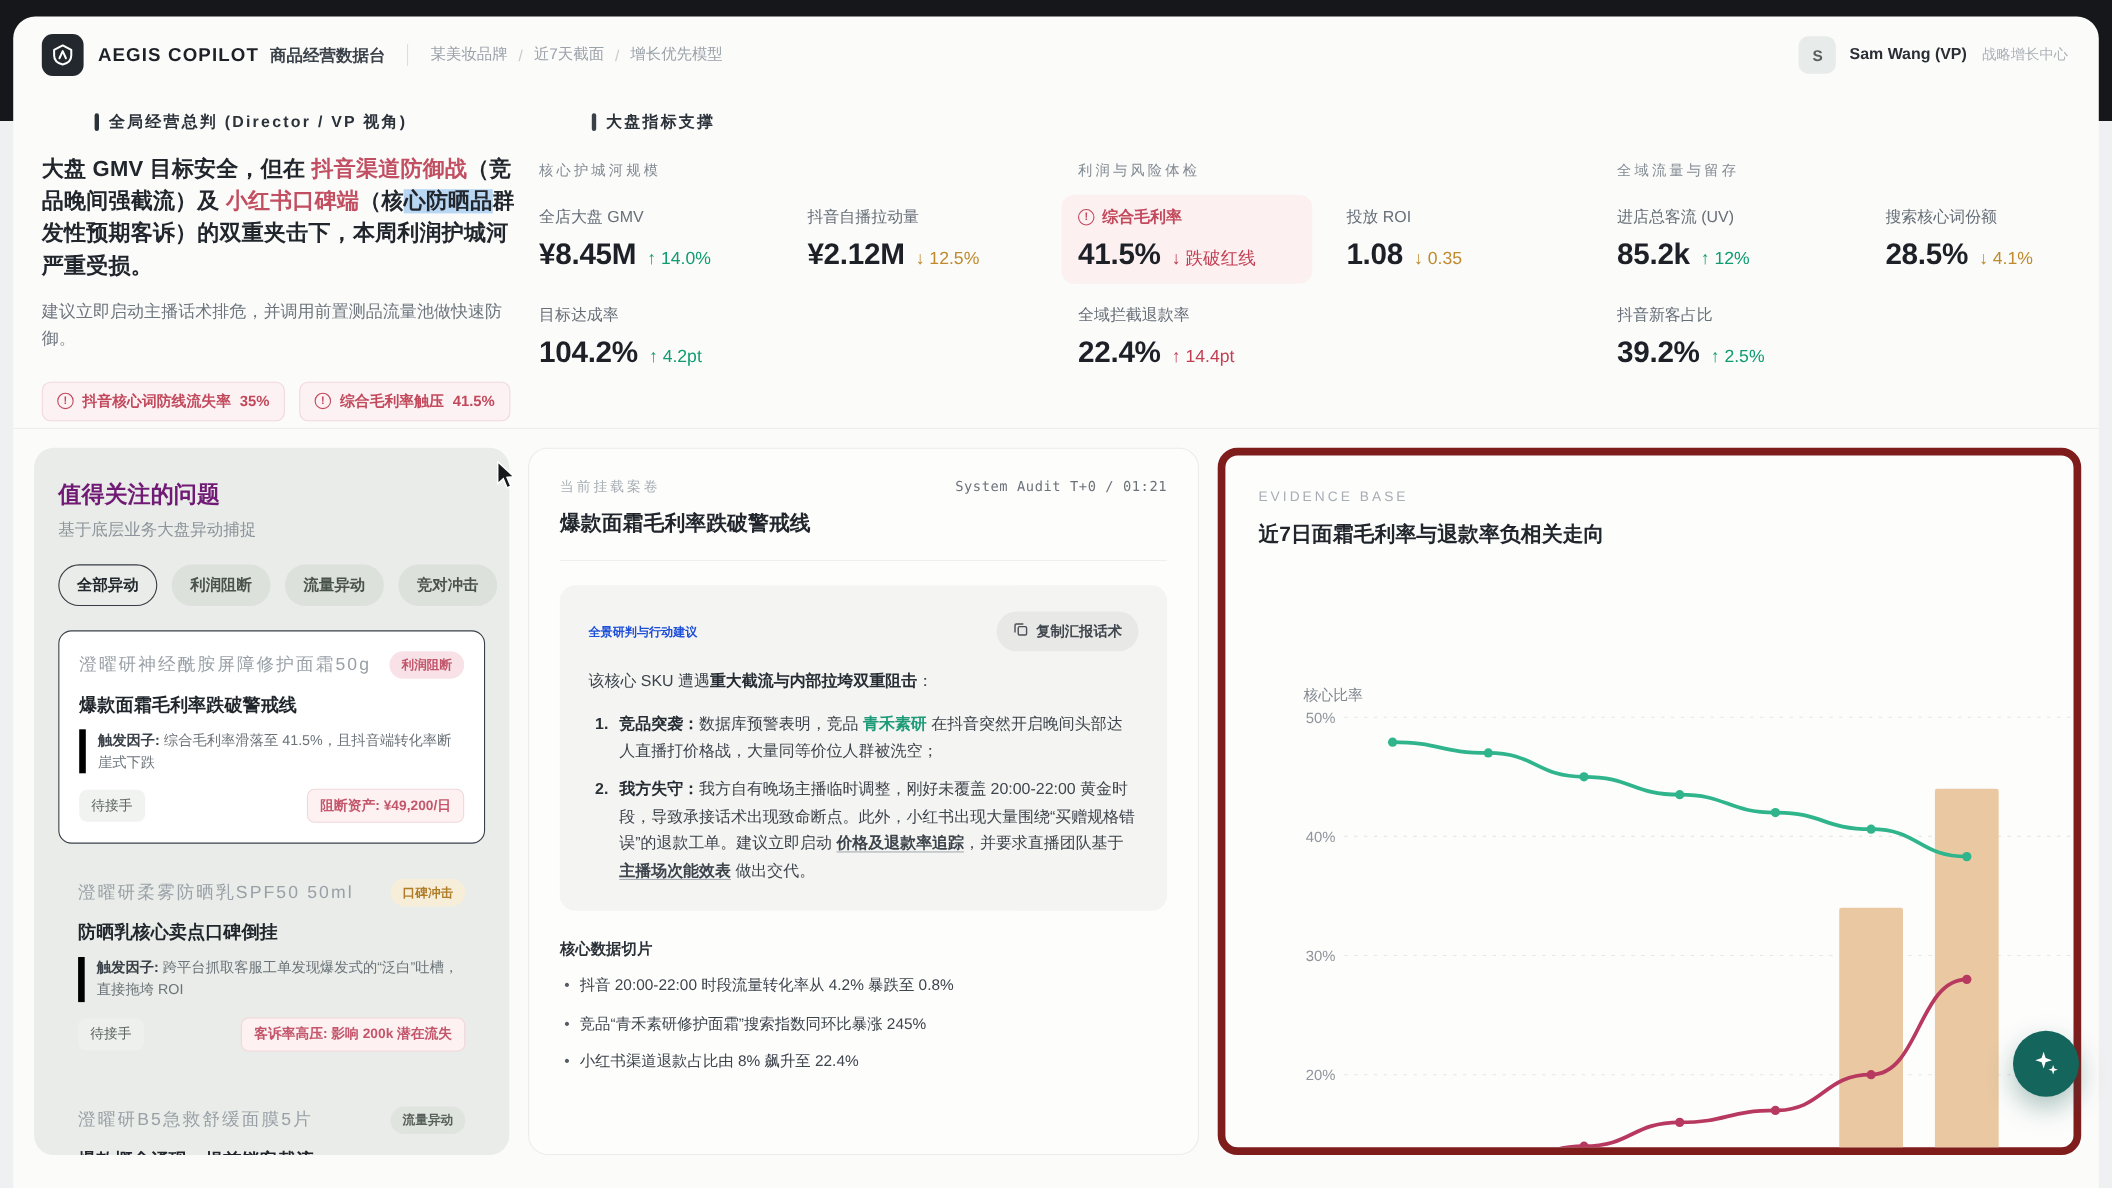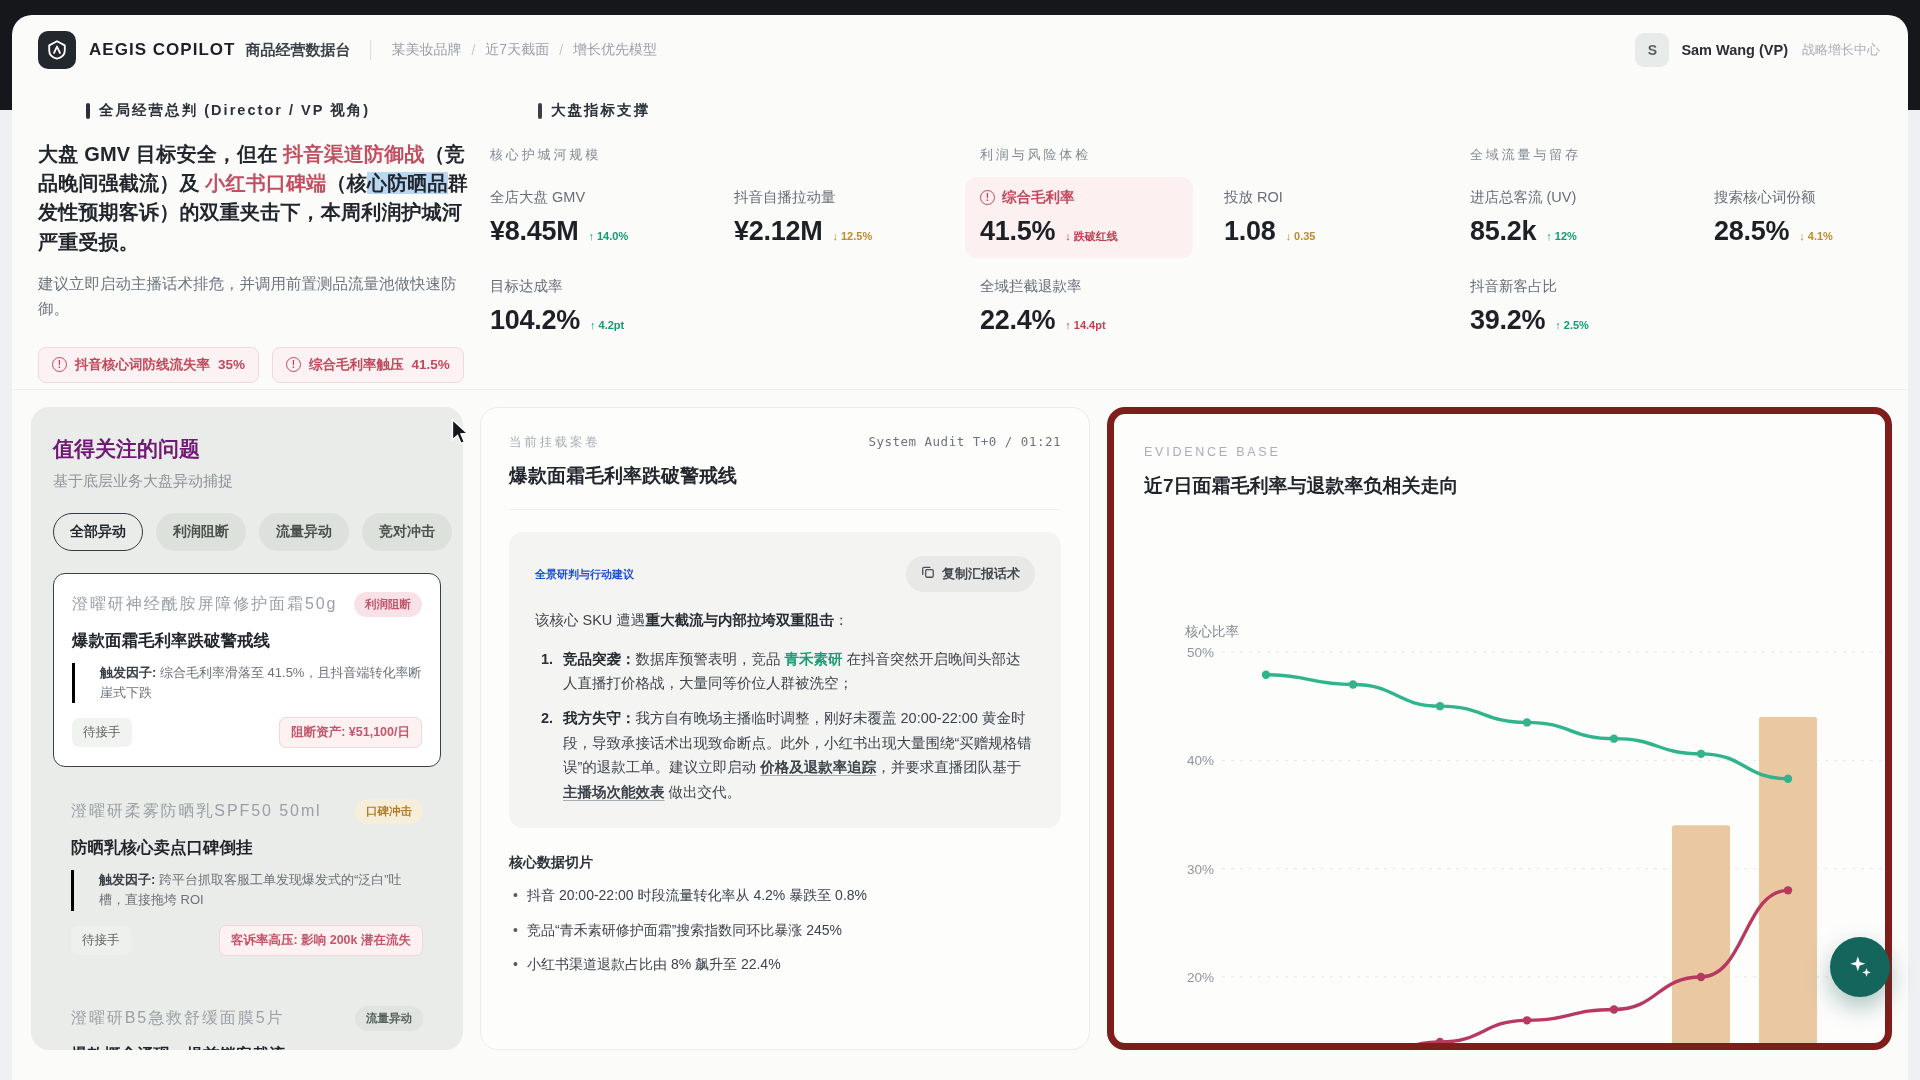--- a/index.html
+++ b/index.html
@@ -47,21 +47,21 @@
   .kpi-col { flex:1; padding-left:16px; }
   .kpi-groups { display:flex; margin-top:26px; }
   .kpi-group { width:490px; flex:0 0 auto; }
   .kpi-group:last-child { width:auto; flex:1; }
   .kpi-gtitle { font-size:13px; color:#828a92; letter-spacing:.22em; }
   .kpi-grid { margin-top:24px; display:grid; grid-template-columns:244px 1fr; row-gap:30px; }
   .metric { min-height:56px; }
   .m-label { font-size:14.5px; color:#666e77; display:flex; align-items:center; gap:7px; }
   .m-value-row { margin-top:9px; display:flex; align-items:baseline; gap:10px; }
   .m-value { font-size:27px; font-weight:700; color:#1d2127; letter-spacing:-.01em; }
-  .m-delta { font-size:11px; font-weight:700; }
+  .m-delta { font-size:16px; font-weight:400; }
   .t-up { color:#0f9c72; } .t-warn { color:#bf8b2e; } .t-down { color:#c23e52; }
   .metric.boxed { background:#fcf0f1; border-radius:12px; padding:11px 15px;
     margin:-11px 0 -11px -15px; width:228px; }
   .metric.boxed .m-label { color:#c2495c; font-weight:600; }
 
   
   .cards { position:absolute; top:374px; bottom:0; left:0; right:0;
     border-top:1px solid #eeeeec; padding:17px 16px 30px 19px; display:flex; gap:17px; }
   .card { border-radius:18px; overflow:hidden; position:relative; }
 
@@ -75,21 +75,21 @@
   .pill.active { background:transparent; border-color:#363c44; color:#23282e; }
   .issue { padding:18px; margin-top:14px; border-radius:12px; }
   .issue.selected { background:#ffffff; border:1.5px solid #3a414a; margin-top:22px; }
   .issue-top { display:flex; align-items:center; justify-content:space-between; gap:8px; }
   .product { font-size:16px; color:#99a0a7; letter-spacing:.12em; }
   .tag { font-size:11.5px; font-weight:700; border-radius:999px; padding:5px 11px; white-space:nowrap; }
   .tag-red { background:#f9e2e7; color:#c1556a; }
   .tag-amber { background:#f7eeda; color:#b07c28; }
   .tag-neutral { background:#dfe4df; color:#57605a; }
   .issue-title { margin-top:13px; font-size:16.5px; font-weight:700; color:#1f252b; }
-  .trigger { margin-top:11px; border-left:3px solid #000000; padding-left:25px;
+  .trigger { margin-top:11px; border-left:6px solid #000000; padding-left:11px;
     font-size:13px; line-height:1.55; color:#6b7379; }
   .trigger b { color:#3a4047; }
   .issue-foot { margin-top:14px; display:flex; align-items:center; justify-content:space-between; gap:8px; }
   .status-pill { font-size:12.5px; color:#5d655f; background:#eef0ee; border-radius:7px; padding:6px 11px; }
   .issue.selected .status-pill { background:#f1f3f1; }
   .impact-pill { font-size:12.5px; font-weight:700; color:#c4566b; background:#fdf1f2;
     border:1px solid #f1d6da; border-radius:7px; padding:6px 11px; white-space:nowrap; }
 
   
   .case-card { width:610px; flex:0 0 auto; background:#fdfdfc; border:1px solid #ececea; padding:26px 28px; }
@@ -306,21 +306,21 @@
       <div id="issue-list">
           <div class="issue selected">
             <div class="issue-top">
               <span class="product">澄曜研神经酰胺屏障修护面霜50g</span>
               <span class="tag tag-red">利润阻断</span>
             </div>
             <h4 class="issue-title">爆款面霜毛利率跌破警戒线</h4>
             <div class="trigger"><b>触发因子: </b>综合毛利率滑落至 41.5%，且抖音端转化率断崖式下跌</div>
             <div class="issue-foot">
               <span class="status-pill">待接手</span>
-              <span class="impact-pill">阻断资产: ¥51,100/日</span>
+              <span class="impact-pill">阻断资产: ¥49,200/日</span>
             </div>
           </div>
           <div class="issue">
             <div class="issue-top">
               <span class="product">澄曜研柔雾防晒乳SPF50 50ml</span>
               <span class="tag tag-amber">口碑冲击</span>
             </div>
             <h4 class="issue-title">防晒乳核心卖点口碑倒挂</h4>
             <div class="trigger"><b>触发因子: </b>跨平台抓取客服工单发现爆发式的“泛白”吐槽，直接拖垮 ROI</div>
             <div class="issue-foot">

